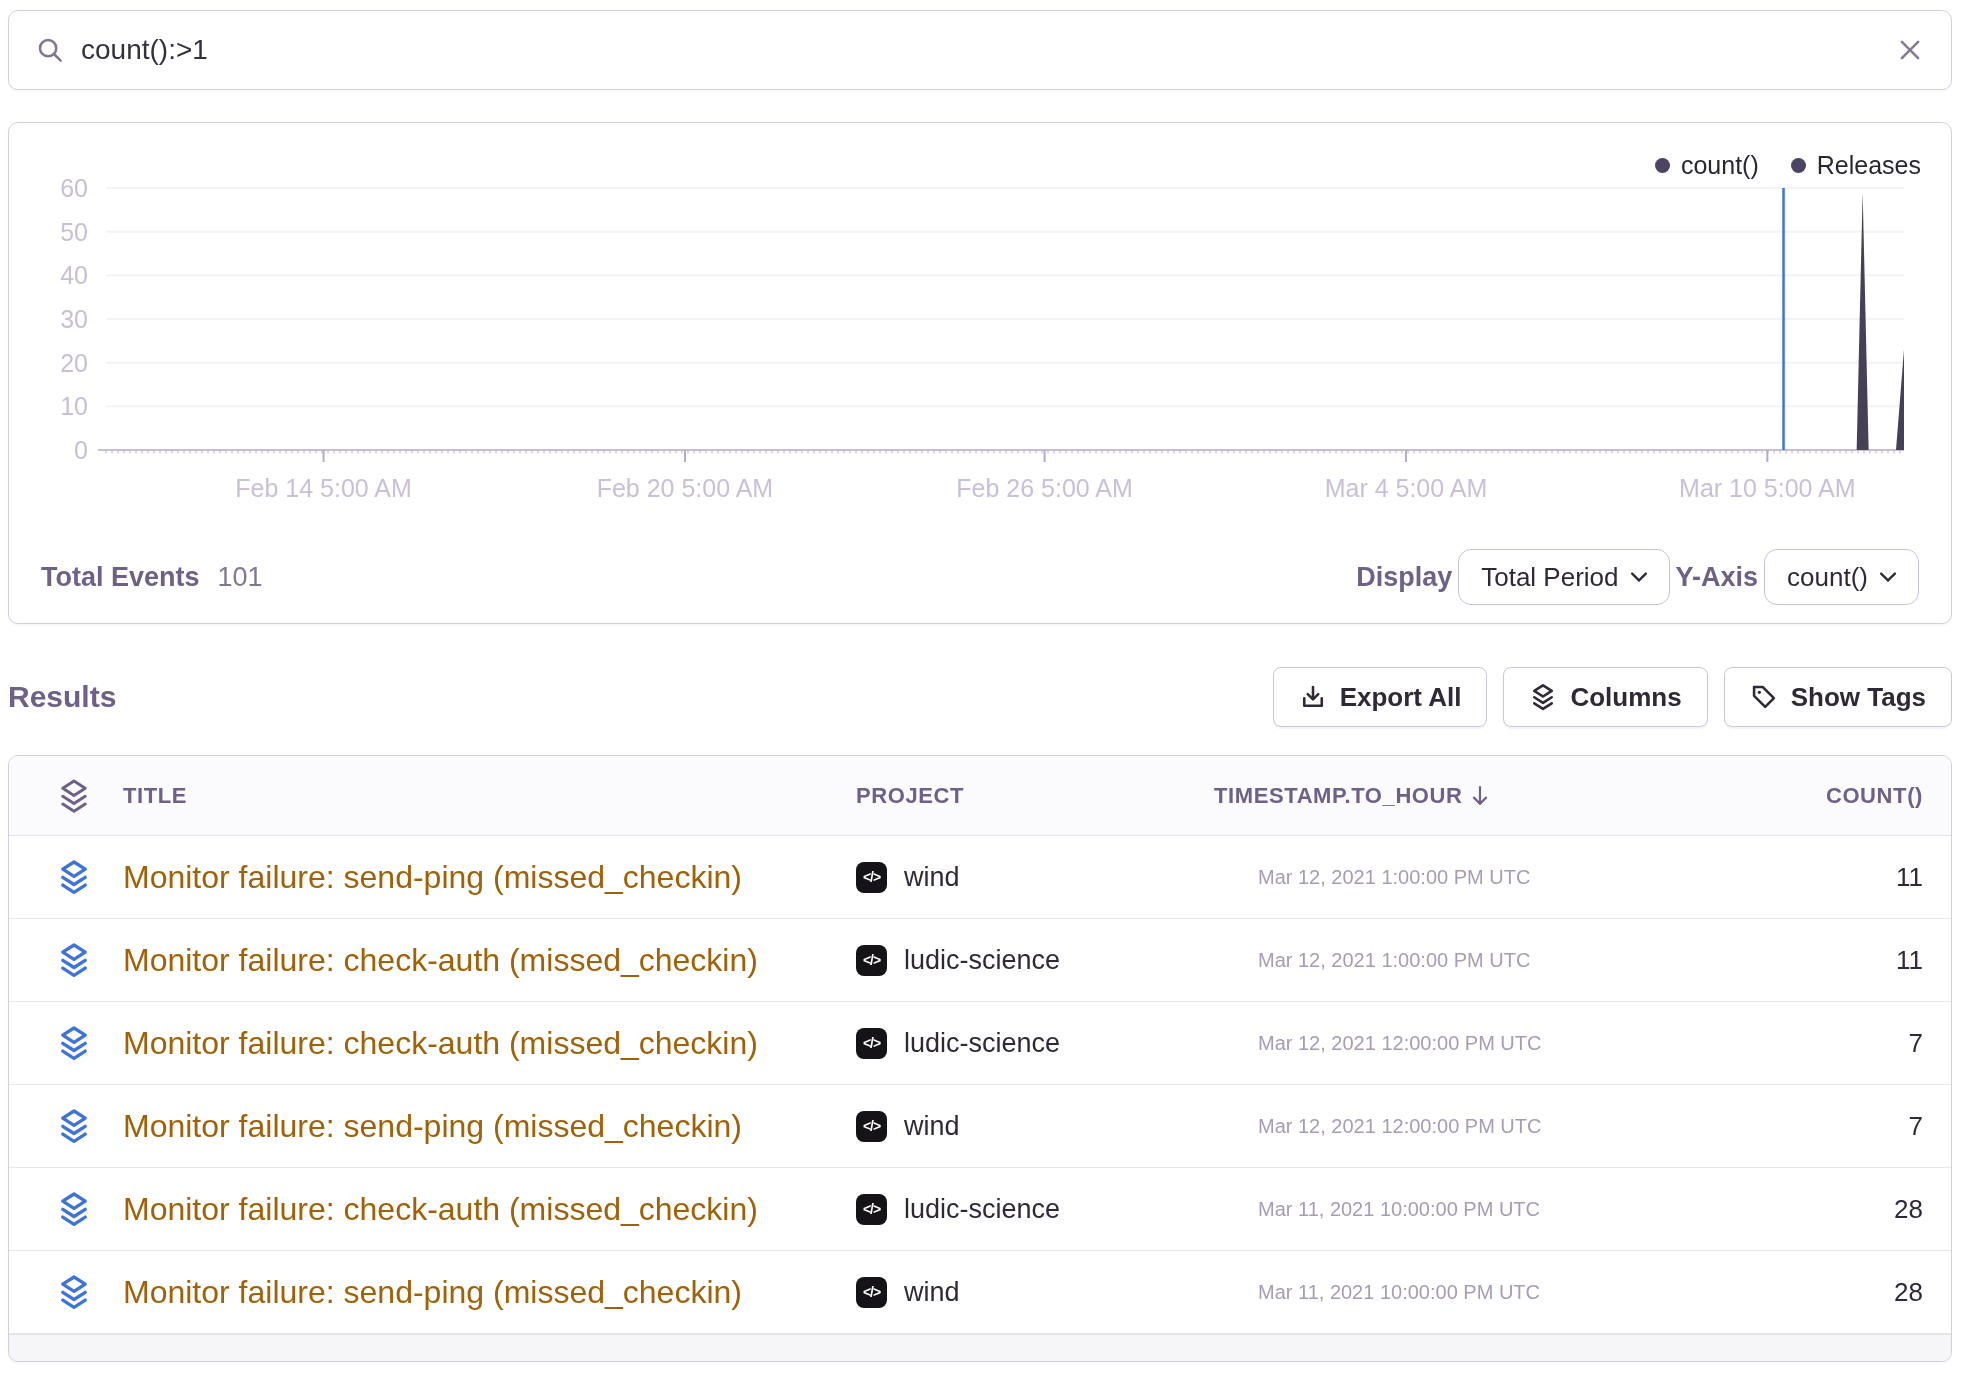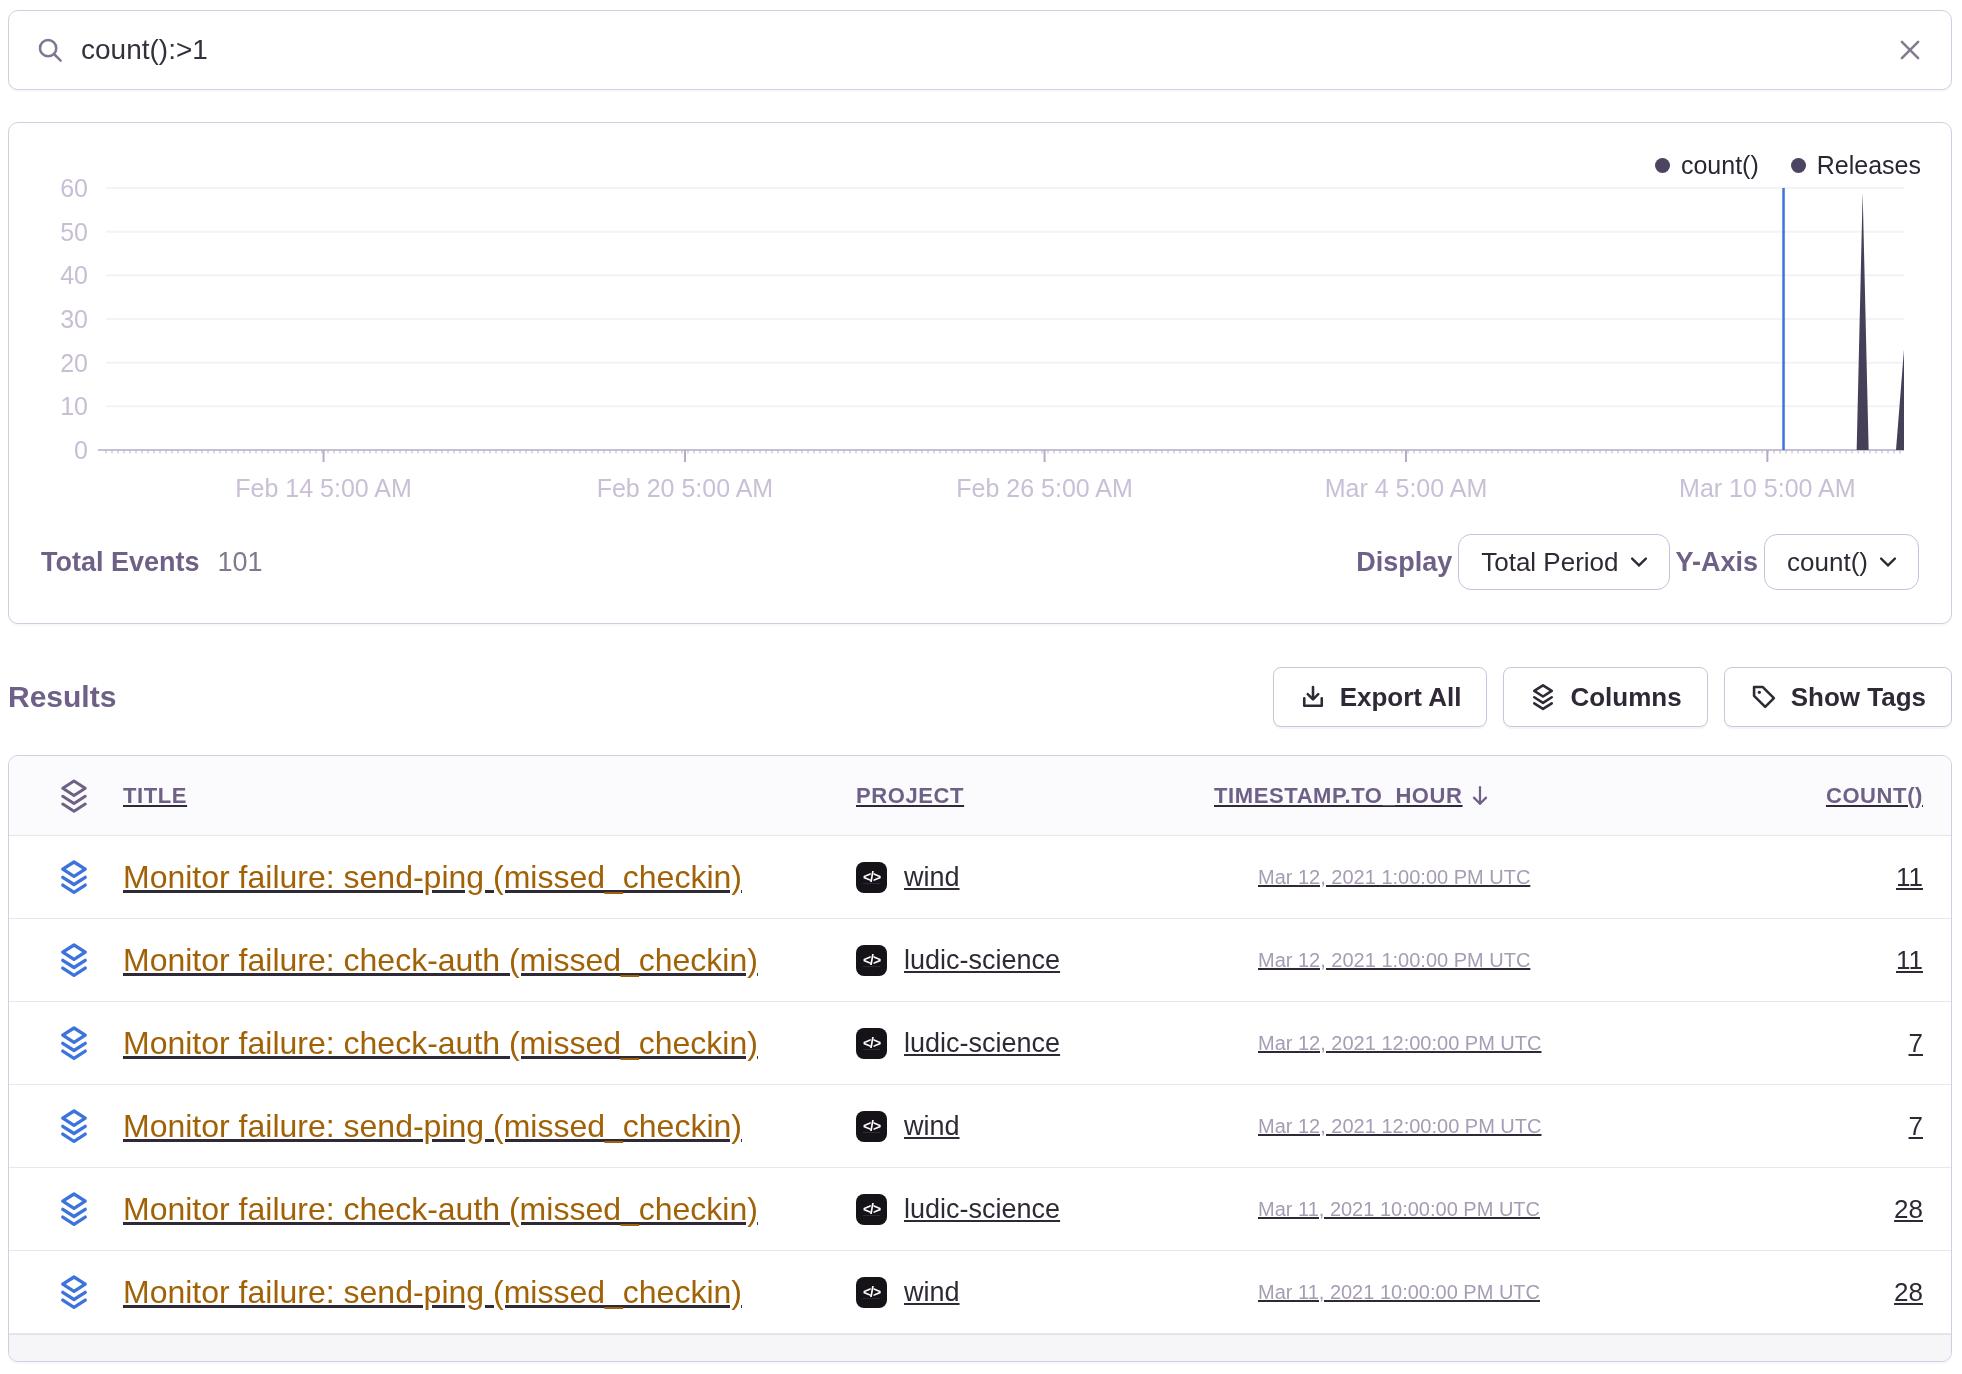--- a/index.html
+++ b/index.html
@@ -30,21 +30,21 @@
     background:#fff; border:1.5px solid #d6cce2; border-radius:10px;
     box-shadow:0 2px 0 rgba(37,11,54,0.03); overflow:hidden;
   }
   .chart-legend {
     position:absolute; top:28px; right:30px; display:flex; gap:32px; align-items:center; z-index:2;
   }
   .legend-item { display:flex; align-items:center; gap:11px; font-size:25px; color:#2a2734; cursor:pointer; }
   .legend-dot { width:15px; height:15px; border-radius:50%; background:#4c4461; }
   .chart-svg { position:absolute; left:0; top:0; }
   .chart-footer {
-    position:absolute; left:0; bottom:15px; width:100%; height:92px;
+    position:absolute; left:0; bottom:0; width:100%; height:92px;
     display:flex; align-items:center; justify-content:space-between; padding:0 32px;
   }
   .footer-left { display:flex; align-items:baseline; gap:18px; }
   .lbl { font-weight:700; font-size:27px; color:#6e6086; }
   .footer-left .val { font-size:27px; color:#80788e; }
   .footer-right { display:flex; align-items:center; gap:6px; }
   .dropdown {
     display:flex; align-items:center; gap:12px; background:#fff;
     border:1.5px solid #c9bfd9; border-radius:13px; padding:0 22px; height:56px;
     font:500 26px "Liberation Sans","DejaVu Sans",sans-serif; color:#2f2936; cursor:pointer;
@@ -67,21 +67,20 @@
   
   .table-card {
     position:absolute; left:8px; top:755px; width:1944px; height:607px;
     background:#fff; border:1.5px solid #d6cce2; border-radius:10px;
     box-shadow:0 2px 0 rgba(37,11,54,0.03); overflow:hidden;
     display:flex; flex-direction:column;
   }
   .trow, .thead {
     display:grid; grid-template-columns:114px 733px 358px 510px auto;
     align-items:center;
-    text-decoration:underline;
   }
   .thead { height:80px; background:#fbfafc; border-bottom:1.5px solid #e6e3eb; }
   .thead .cell { font-size:22px; font-weight:700; letter-spacing:0.6px; color:#6e6086; cursor:pointer; }
   .trow { height:83px; border-bottom:1px solid #e9e7ee; background:#fff; }
   .cell.right { text-align:right; padding-right:28px; }
   .icon-cell { padding-left:47px; display:flex; align-items:center; }
   .title-cell { font-size:32px; color:#a16207; white-space:nowrap; overflow:hidden; }
   .project-cell { display:flex; align-items:center; gap:17px; font-size:27px; color:#2f2936; }
   .badge {
     width:31px; height:31px; border-radius:8px; background:#151218;

